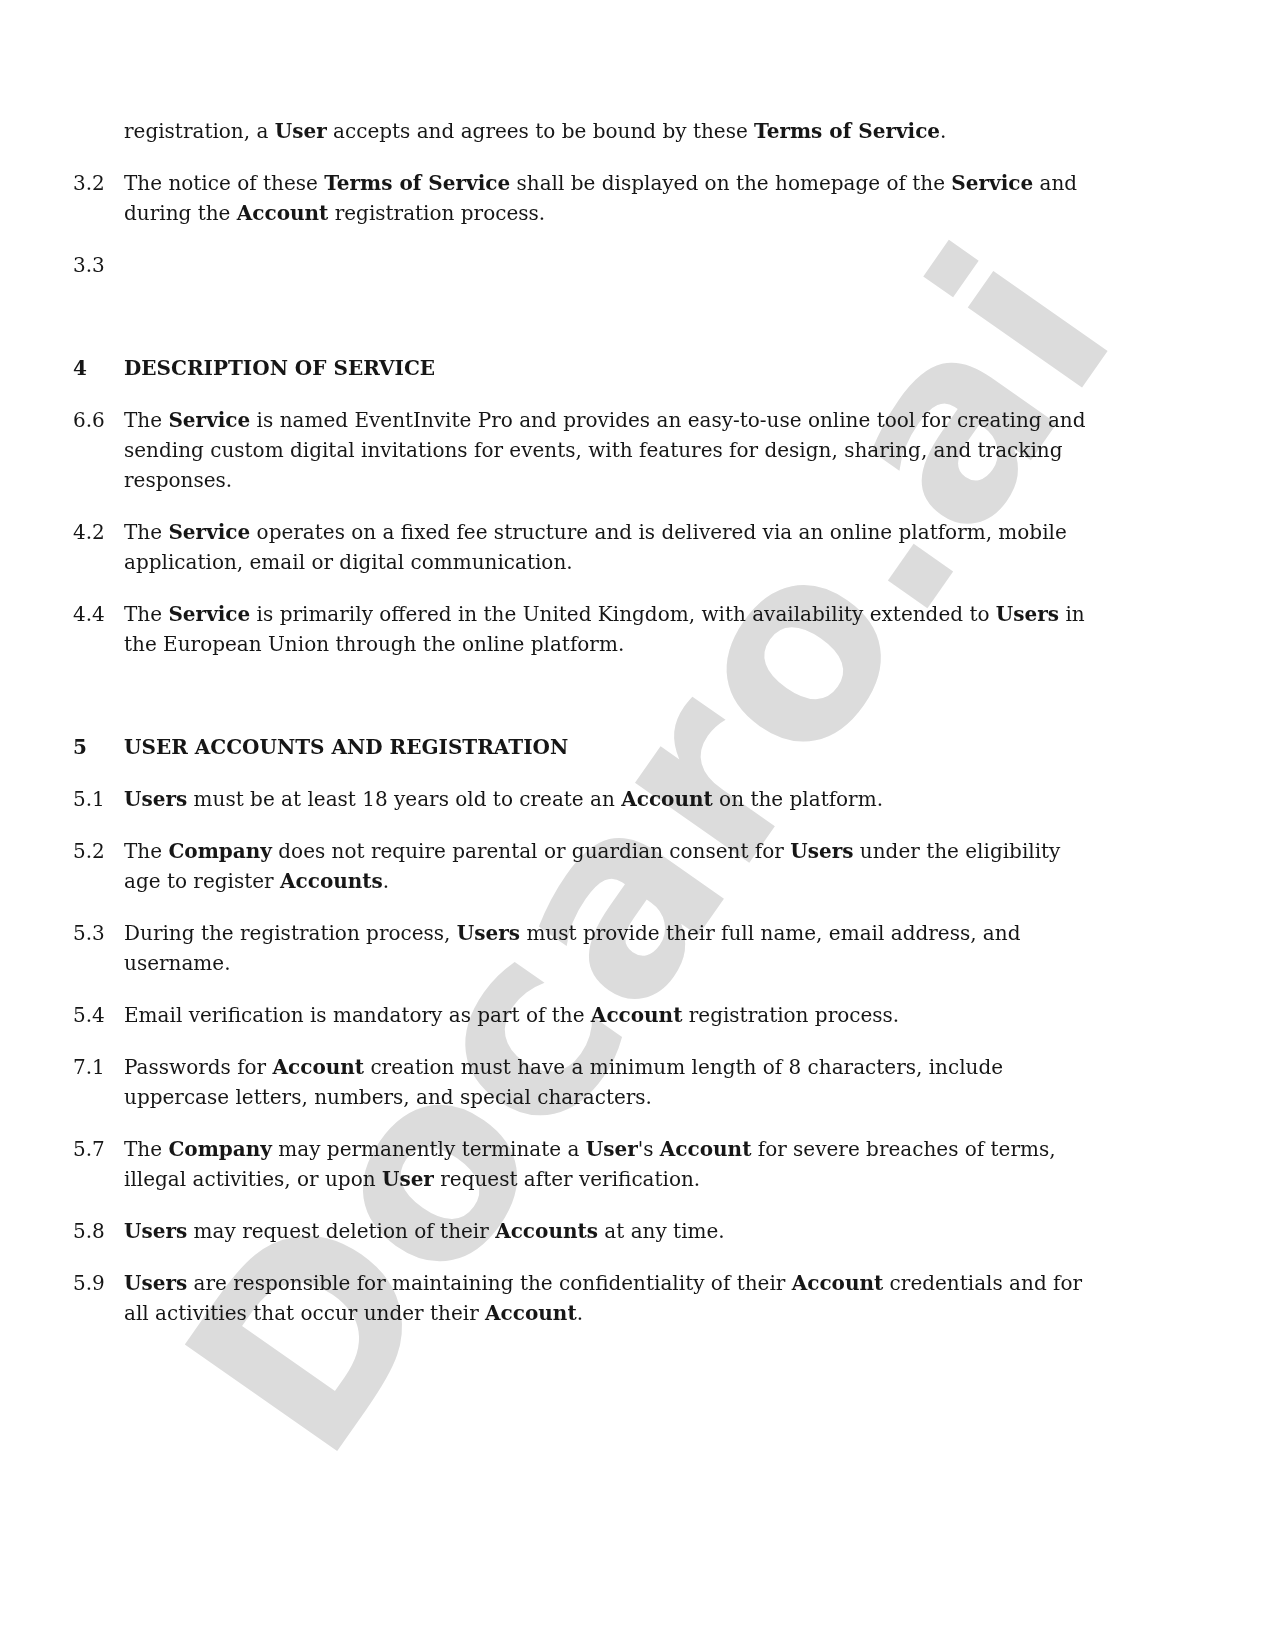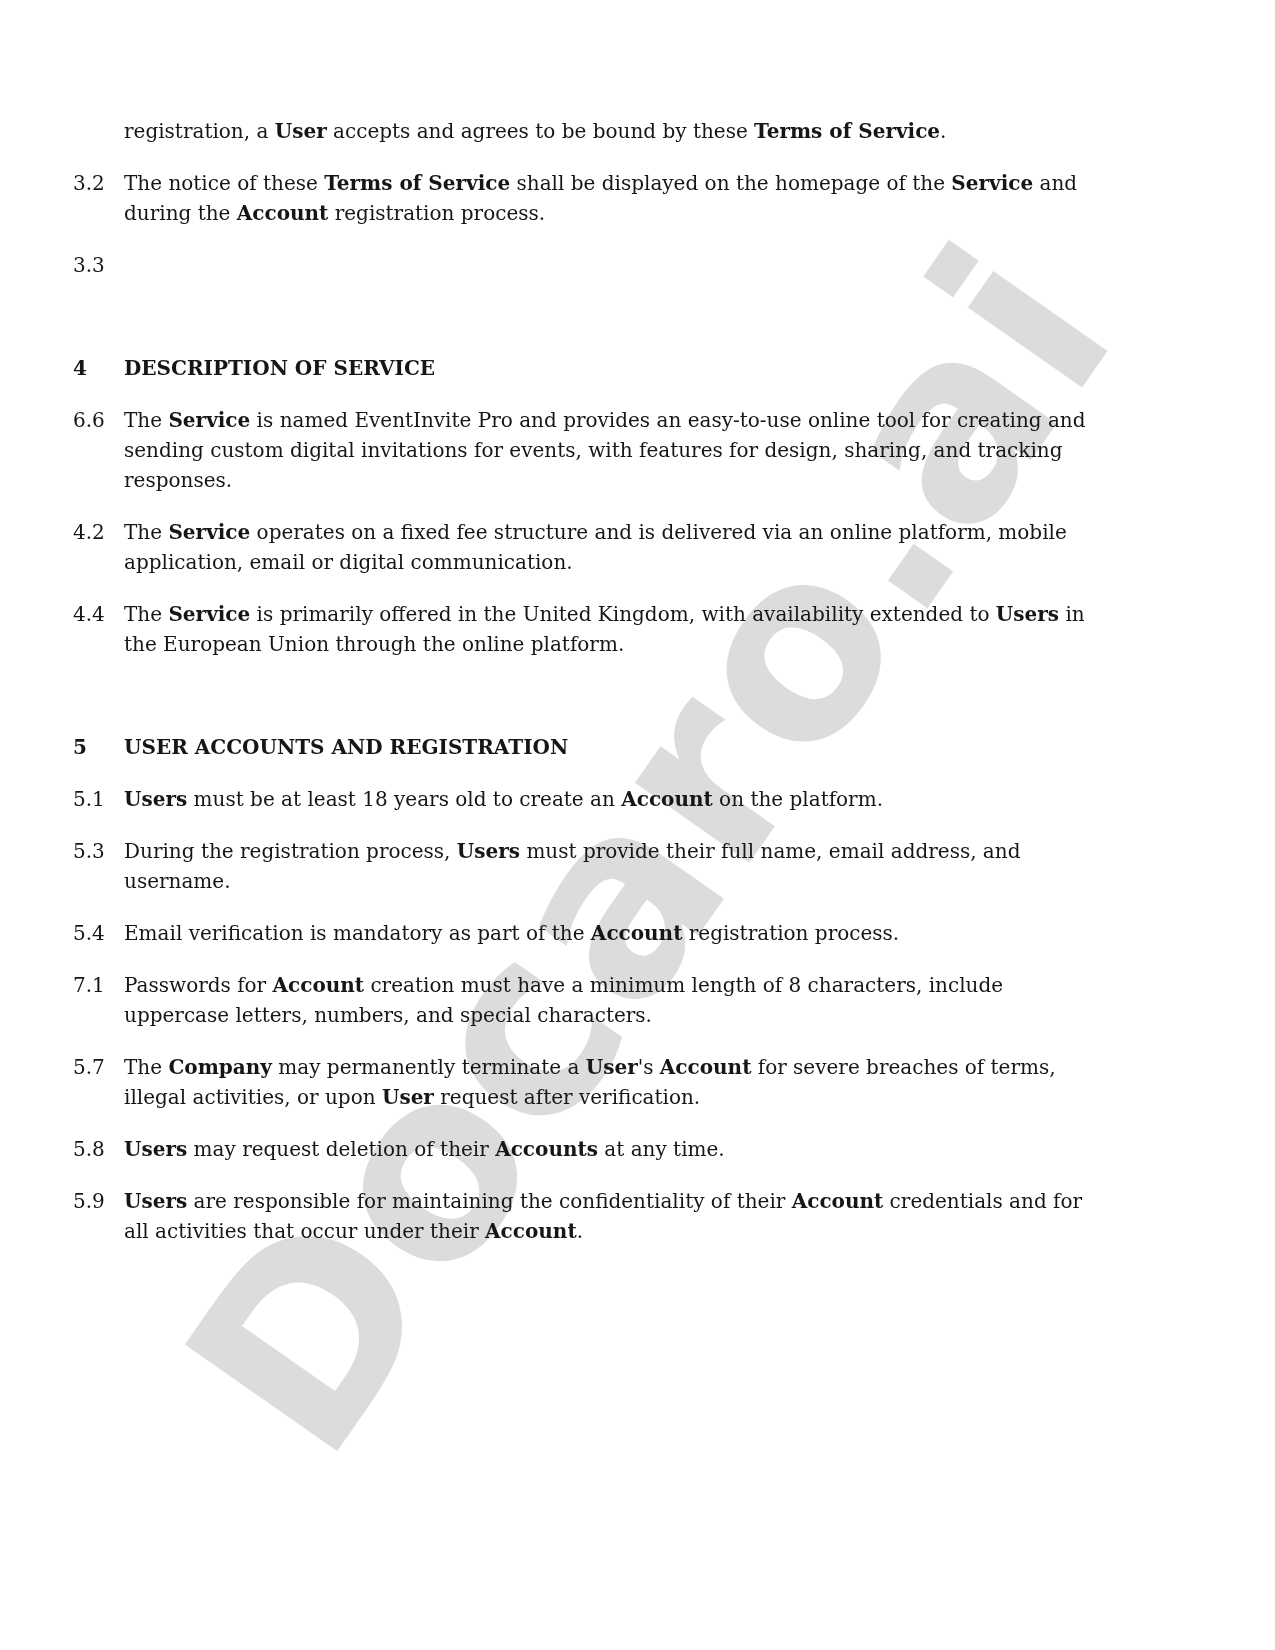--- a/index.html
+++ b/index.html
@@ -103,20 +103,24 @@
   <div class="block heading">
     <span class="num">5</span>
     <div class="txt">USER ACCOUNTS AND REGISTRATION</div>
   </div>
 
   <div class="block">
     <span class="num">5.1</span>
     <div class="txt"><strong>Users</strong> must be at least 18 years old to create an <strong>Account</strong> on the platform.</div>
   </div>
 
+  <div class="block">
+    <span class="num">5.2</span>
+    <div class="txt">The <strong>Company</strong> does not require parental or guardian consent for <strong>Users</strong> under the eligibility<br>age to register <strong>Accounts</strong>.</div>
+  </div>
 
   <div class="block">
     <span class="num">5.3</span>
     <div class="txt">During the registration process, <strong>Users</strong> must provide their full name, email address, and<br>username.</div>
   </div>
 
   <div class="block">
     <span class="num">5.4</span>
     <div class="txt">Email verification is mandatory as part of the <strong>Account</strong> registration process.</div>
   </div>

